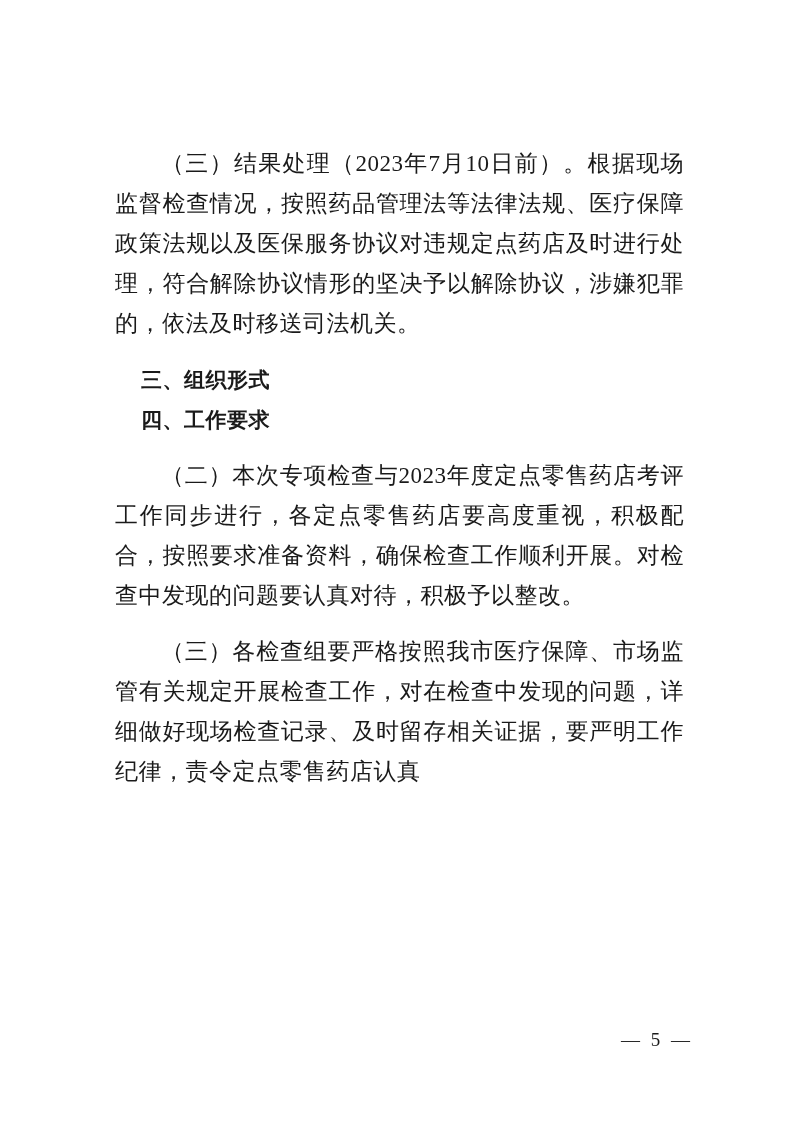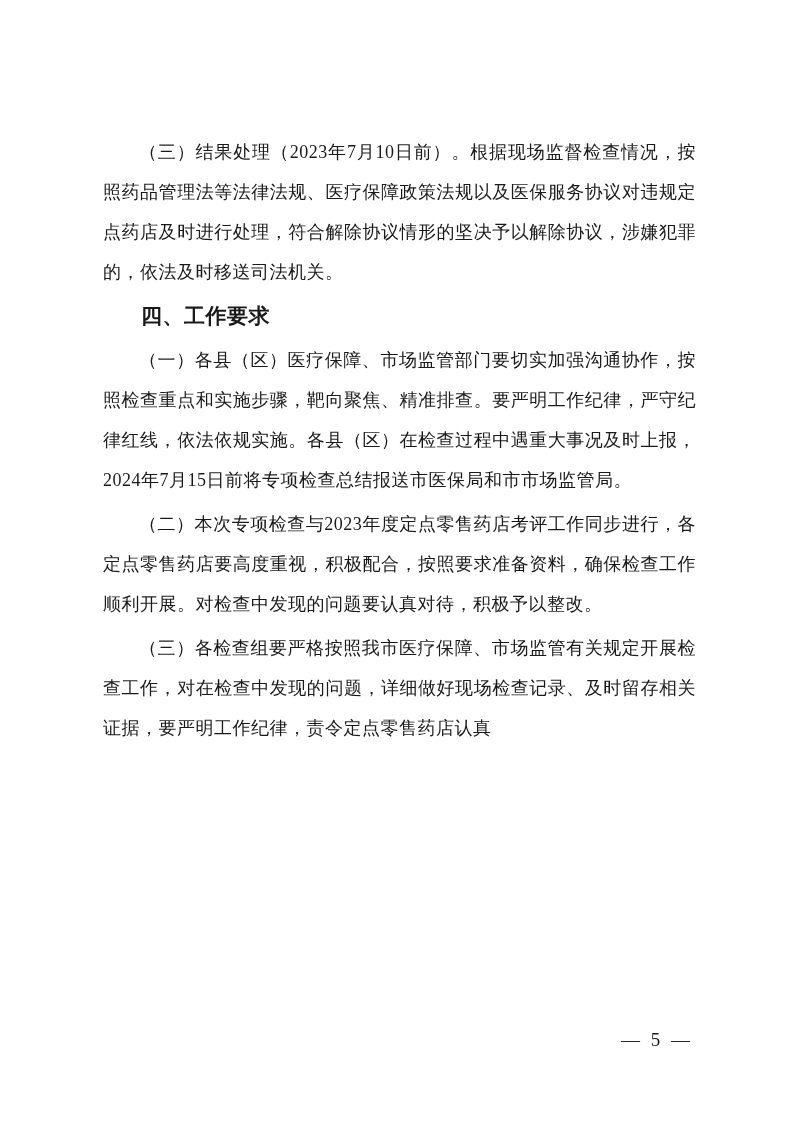--- a/index.html
+++ b/index.html
@@ -16,23 +16,23 @@
     overflow: hidden;
   }
   .content {
     position: absolute;
     left: 99px;
     top: 128px;
     width: 601px;
   }
   .para {
     font-family: "Liberation Serif", "DejaVu Serif", serif;
-    font-size: 18px;
+    font-size: 23px;
     line-height: 40px;
-    margin: 4px;
+    margin: 16px;
     text-align: justify;
     text-align-last: left;
     text-indent: 2em;
     letter-spacing: 0.5px;
     word-break: break-all;
   }
   .heading {
     font-family: "Liberation Sans", "DejaVu Sans", sans-serif;
     font-weight: bold;
     font-size: 21px;
@@ -52,19 +52,19 @@
     color: #1a1a1a;
     white-space: nowrap;
   }
 </style>
 </head>
 <body>
 
 <div class="page">
   <div class="content">
     <p class="para">（三）结果处理（2023年7月10日前）。根据现场监督检查情况，按照药品管理法等法律法规、医疗保障政策法规以及医保服务协议对违规定点药店及时进行处理，符合解除协议情形的坚决予以解除协议，涉嫌犯罪的，依法及时移送司法机关。</p>
+    <p class="heading">三、组织形式</p>
     <p class="heading">四、工作要求</p>
-    <p class="para">（一）各县（区）医疗保障、市场监管部门要切实加强沟通协作，按照检查重点和实施步骤，靶向聚焦、精准排查。要严明工作纪律，严守纪律红线，依法依规实施。各县（区）在检查过程中遇重大事况及时上报，2024年7月15日前将专项检查总结报送市医保局和市市场监管局。</p>
     <p class="para">（二）本次专项检查与2023年度定点零售药店考评工作同步进行，各定点零售药店要高度重视，积极配合，按照要求准备资料，确保检查工作顺利开展。对检查中发现的问题要认真对待，积极予以整改。</p>
     <p class="para">（三）各检查组要严格按照我市医疗保障、市场监管有关规定开展检查工作，对在检查中发现的问题，详细做好现场检查记录、及时留存相关证据，要严明工作纪律，责令定点零售药店认真</p>
   </div>
   <div class="page-footer">— 5 —</div>
 </div>
 
 </body></html>

